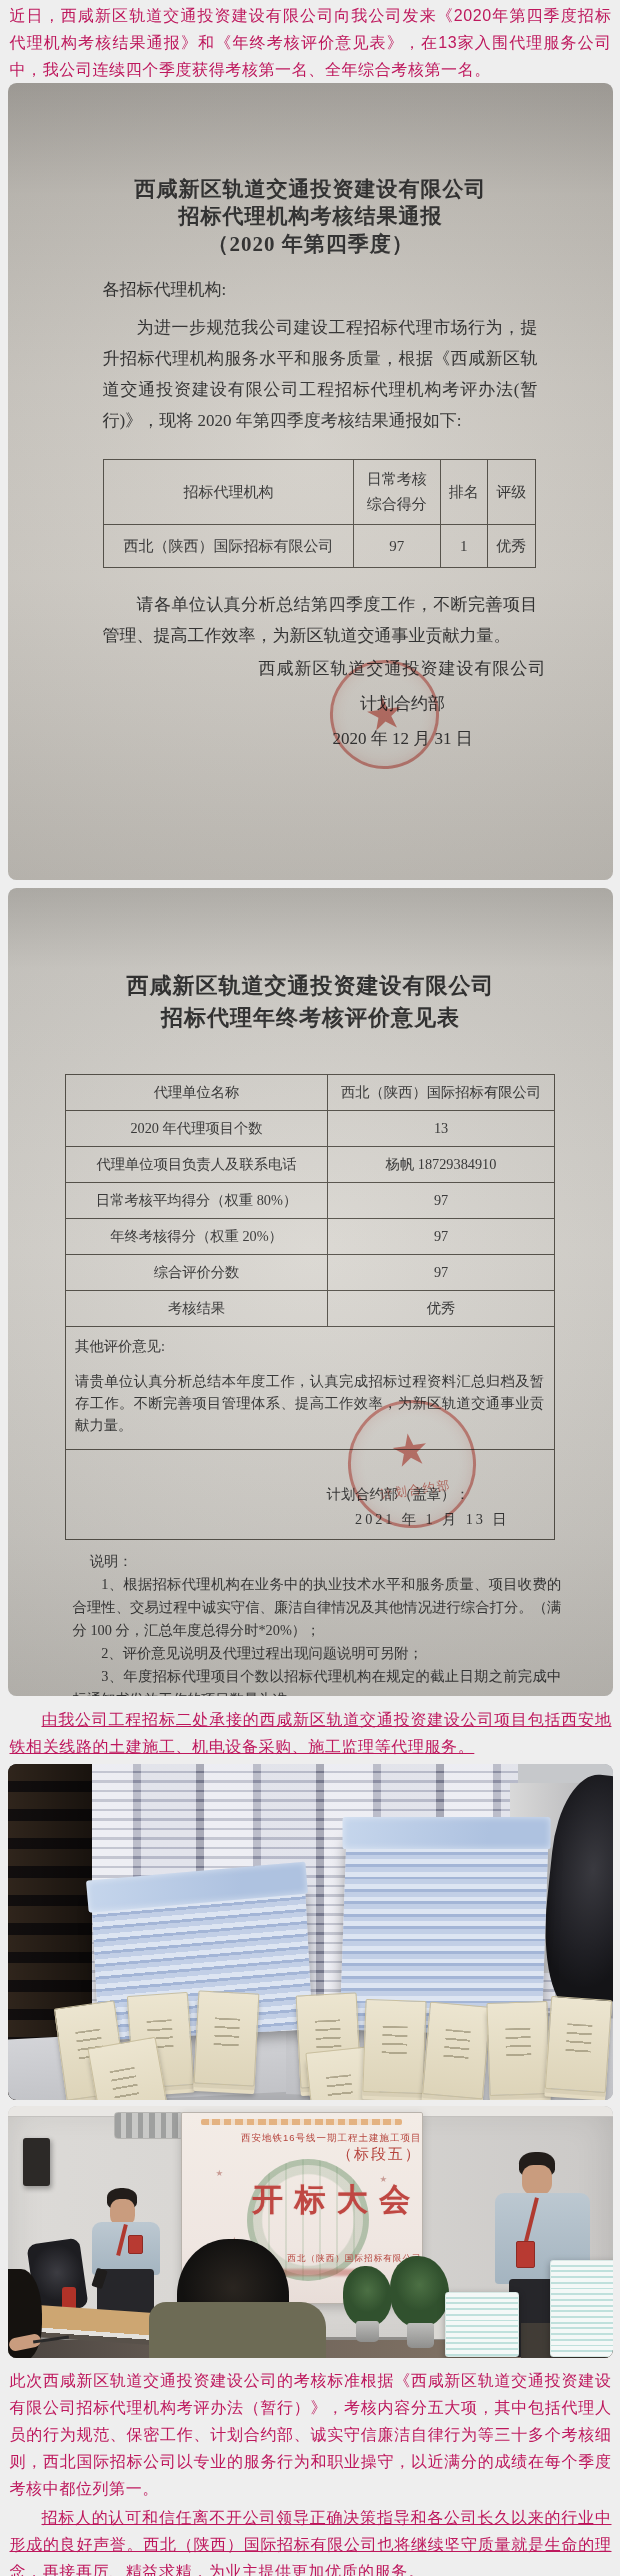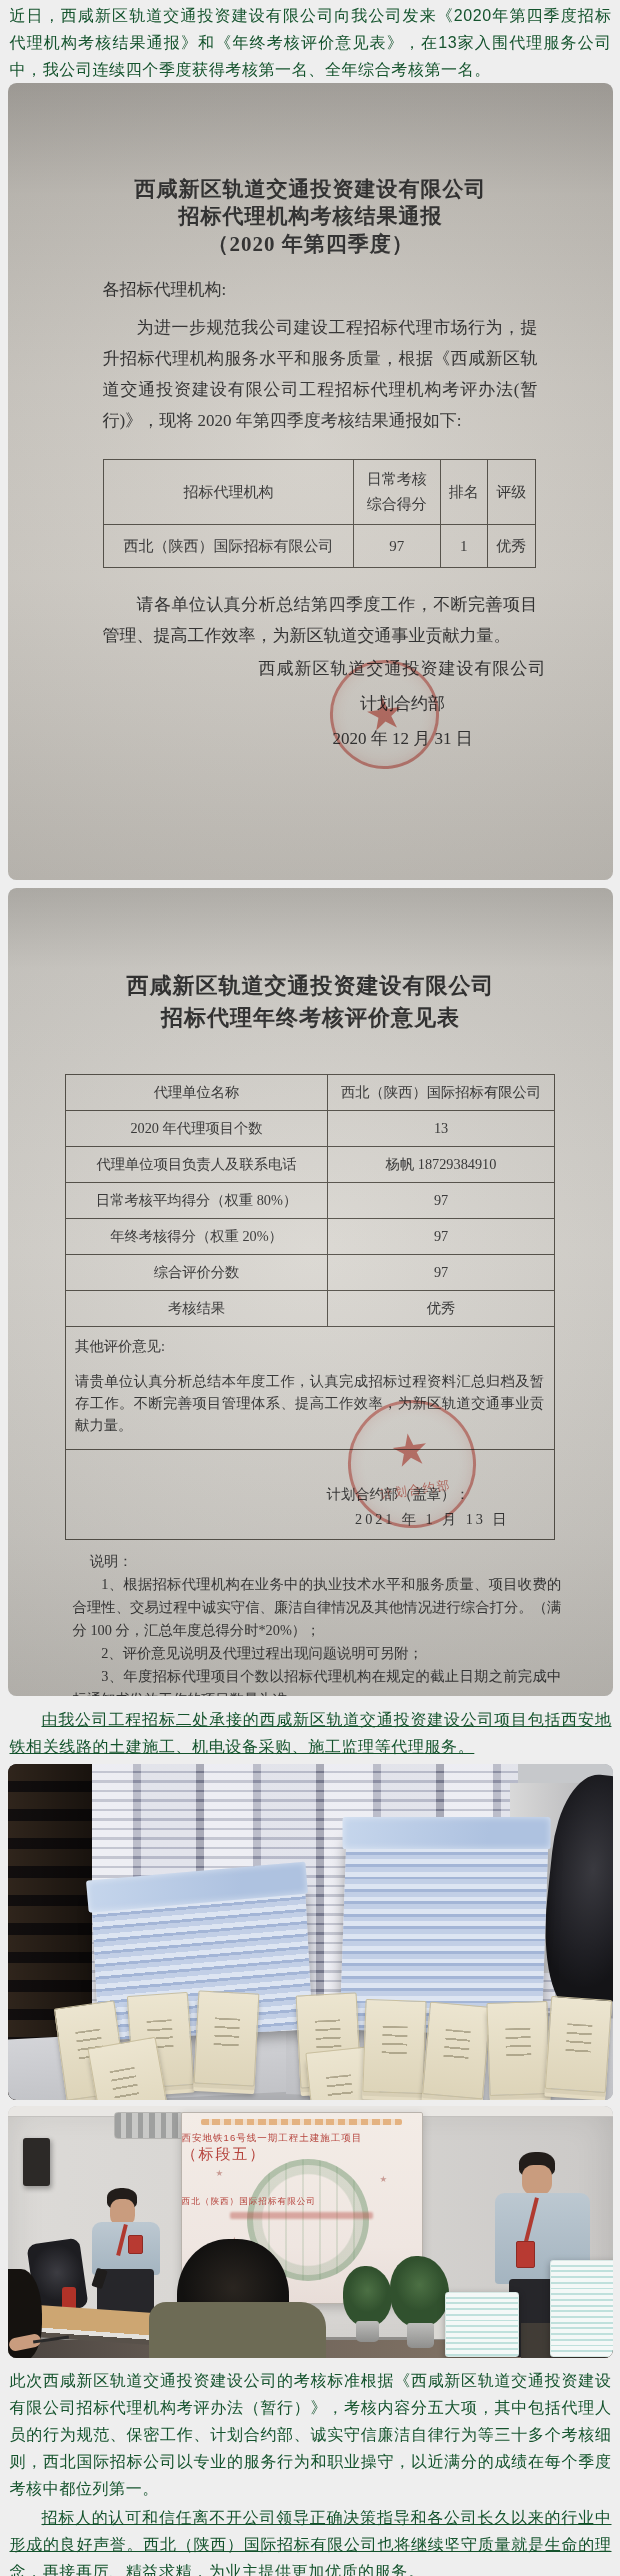--- a/index.html
+++ b/index.html
@@ -2,21 +2,21 @@
 <html style="font-size:15px"><head>
 <meta charset="utf-8">
 <style>
   html,body{margin:0;padding:0;}
   body{
     width:621px;height:2576px;overflow:hidden;background:#eeeeee;
     font-family:"Liberation Sans","DejaVu Sans",sans-serif;
   }
   
   .btext{
-    margin:0;color:#14532d;font-size:16px;line-height:27px;
+    margin:0;color:#be185d;font-size:16px;line-height:27px;
     letter-spacing:0.6px;text-align:justify;padding:1.9px 9.5px 0 9.5px;
   }
   .btext.indent{text-indent:2em;text-decoration:underline;}
   .btext.mid{padding-top:9.5px;padding-bottom:3.8px;}
   .btext.outro{padding-top:8.6px;}
   
   .photo{
     position:relative;margin:0 7.6px;border-radius:8.6px;overflow:hidden;
     box-shadow:inset 0 0 38px rgba(0,0,0,.12);
   }
@@ -123,21 +123,21 @@
   
   .p4{background:linear-gradient(90deg,#dcdad7 0%,#d6d4d1 55%,#cbc9c7 100%);}
   .p4 .ceil{position:absolute;left:0;top:0;width:100%;height:9.5px;background:#e9e7e4;border-bottom:1px solid #c4c2bf;}
   .p4 .vent{position:absolute;left:106px;top:5.7px;width:68px;height:25px;border-radius:3.8px;
     background:repeating-linear-gradient(90deg,#9fa09f 0 5.7px,#c9c9c7 5.7px 11.4px);border:1.9px solid #b7b6b3;}
   .p4 .speaker{position:absolute;left:15px;top:32px;width:27px;height:48px;background:#2c2927;border-radius:2.9px;box-shadow:1.9px 2.9px 5.7px rgba(0,0,0,.3);}
   .p4 .screen{
     position:absolute;left:173px;top:5.7px;width:240px;height:190px;
     background:linear-gradient(180deg,#f3ece6,#efe6e1 70%,#e8ddd8);
     border:1.9px solid #b9b3ac;border-radius:1.9px;box-shadow:0 3.8px 9.5px rgba(0,0,0,.18);
-    overflow:hidden;text-align:left;
+    overflow:hidden;text-align:right;
   }
   .p4 .screen .mottobar{margin:5.7px auto 0;width:84%;height:5.7px;background:repeating-linear-gradient(90deg,#e0a468 0 7.6px,#f0dcc8 7.6px 11.4px);opacity:.8;border-radius:1.9px;}
   .p4 .screen .l1{margin-top:7.6px;color:#b5433c;font-size:9.5px;letter-spacing:1px;filter:blur(0.3px);}
   .p4 .screen .l2{color:#b5433c;font-size:15px;letter-spacing:1.9px;filter:blur(0.3px);}
   .p4 .globe{
     position:absolute;left:65px;top:46px;width:110px;height:110px;border-radius:50%;
     border:6.7px solid rgba(96,140,96,.30);
     background:
       radial-gradient(circle at 50% 50%,transparent 58%,rgba(96,140,96,.18) 60%),
       repeating-linear-gradient(90deg,transparent 0 15px,rgba(96,140,96,.16) 15px 17px);
@@ -327,20 +327,21 @@
   <div class="speaker"></div>
 
   <div class="screen">
     <div class="mottobar"></div>
     <div class="l1">西安地铁16号线一期工程土建施工项目</div>
     <div class="l2">（标段五）</div>
     <div class="globe"></div>
     <span class="starred" style="left:34px;top:55px;">★</span>
     <span class="starred" style="left:198px;top:61px;">★</span>
     <span class="starred" style="left:49px;top:122px;">★</span>
+    <div class="big">开标大会</div>
     <div class="sub">西北（陕西）国际招标有限公司</div>
     <div class="subbar"></div>
   </div>
 
   <div class="baseline"></div>
   <div class="floor"></div>
   <div class="cab2"></div>
 
   <div class="plant" style="left:335px;top:160px;width:49px;height:61px;"></div>
   <div class="pot" style="left:348px;top:215px;width:23px;height:21px;"></div>

